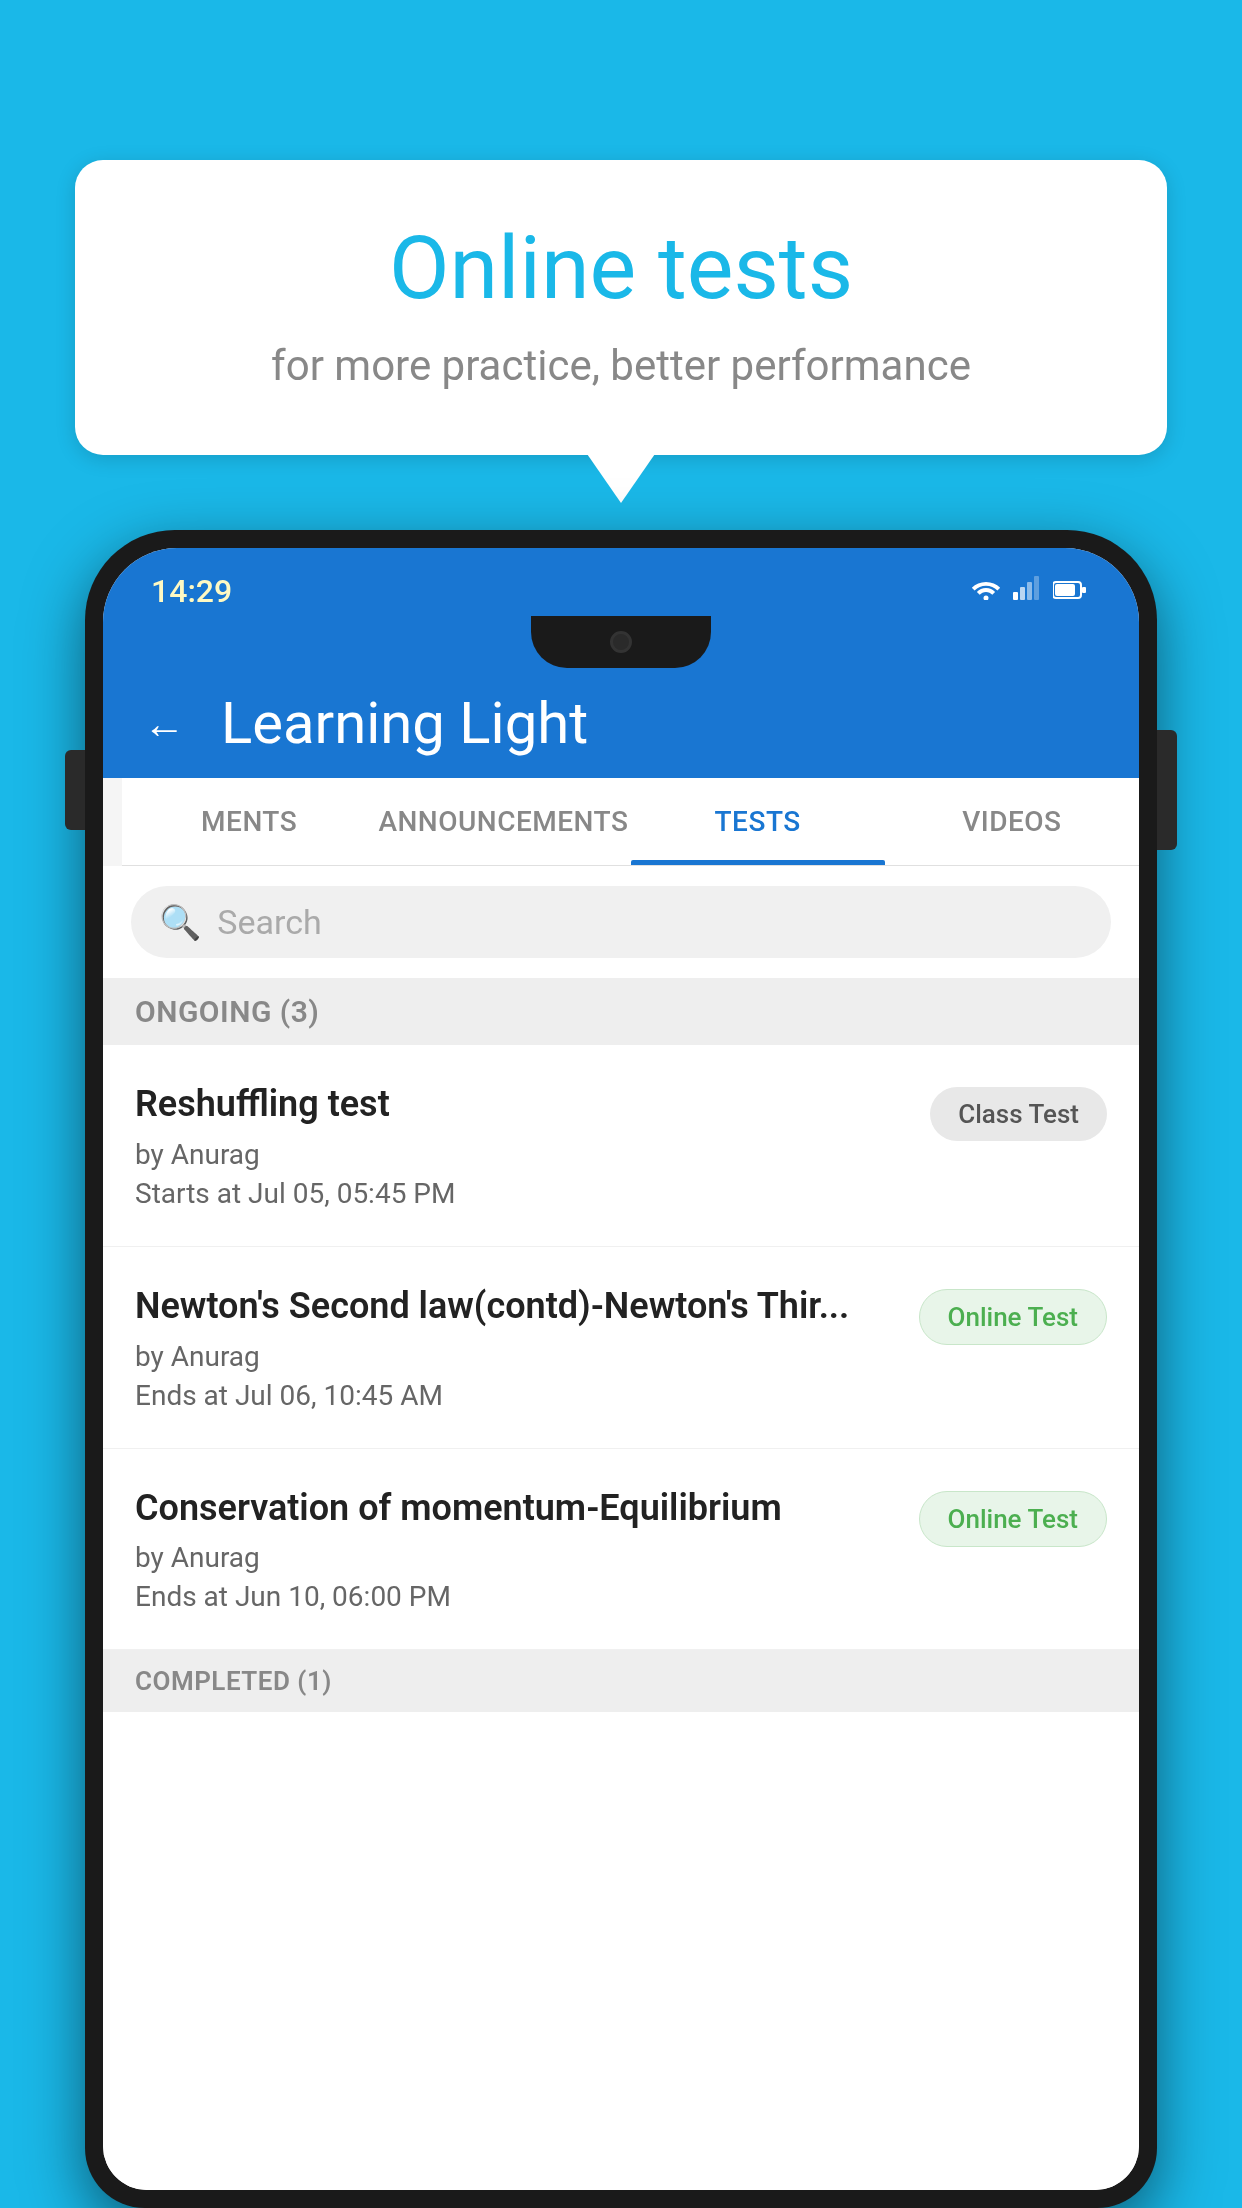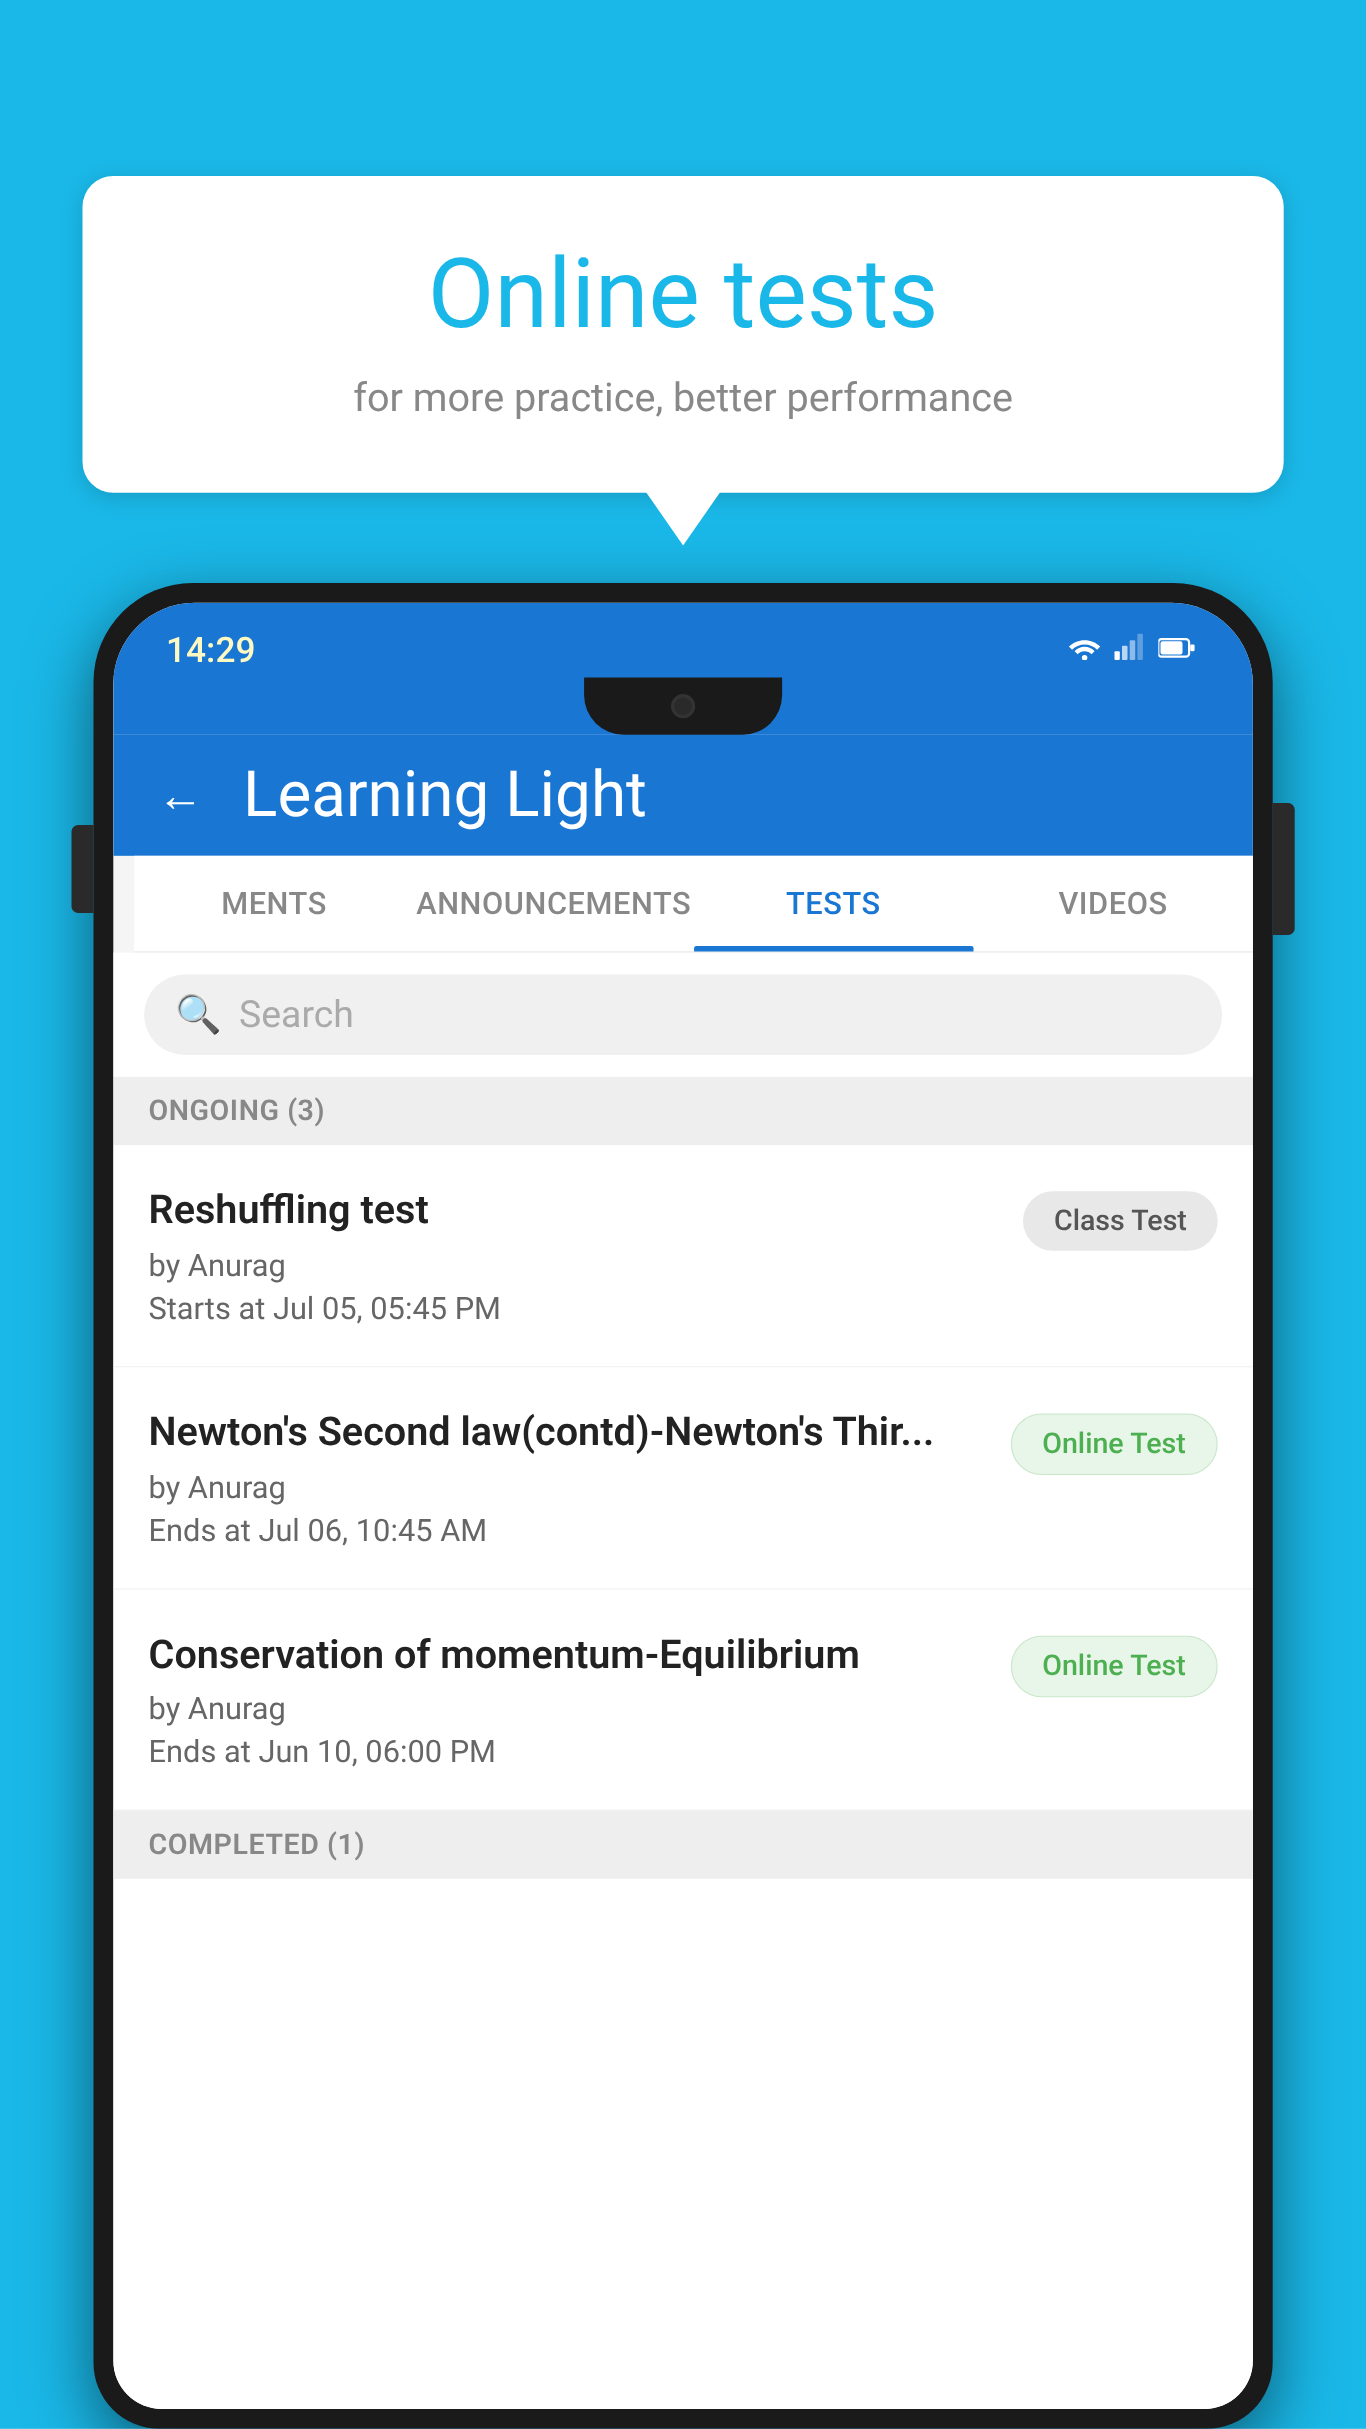--- a/index.html
+++ b/index.html
@@ -45,21 +45,21 @@
 
     .speech-bubble-title {
       font-size: 88px;
       font-weight: 400;
       color: #1ab8e8;
       line-height: 1.1;
       margin-bottom: 24px;
     }
 
     .speech-bubble-subtitle {
-      font-size: 36px;
+      font-size: 42px;
       color: #888;
       font-weight: 400;
     }
 
     
     .phone-container {
       position: absolute;
       top: 530px;
       left: 85px;
       right: 85px;
@@ -250,21 +250,21 @@
 
     .search-placeholder {
       font-size: 34px;
       color: #aaa;
     }
 
     
     .section-label {
       background: #eeeeee;
       padding: 16px 32px;
-      font-size: 26px;
+      font-size: 30px;
       color: #888;
       font-weight: 600;
       letter-spacing: 0.5px;
       flex-shrink: 0;
     }
 
     
     .tests-list {
       flex: 1;
       background: white;

